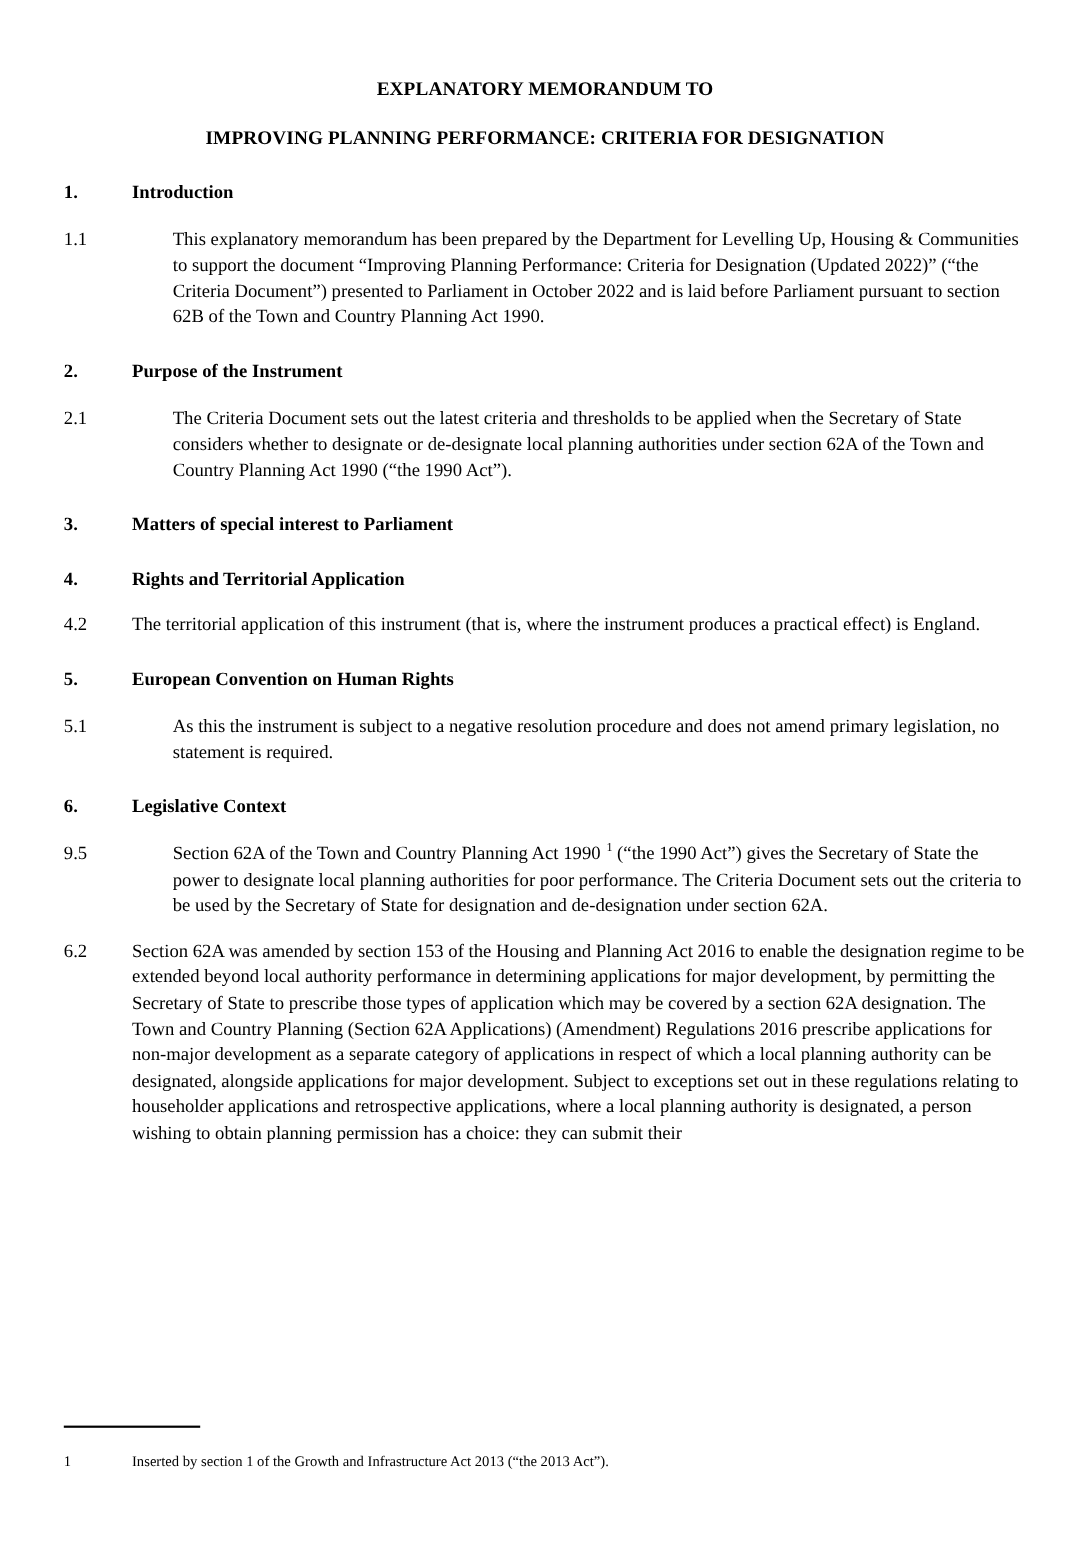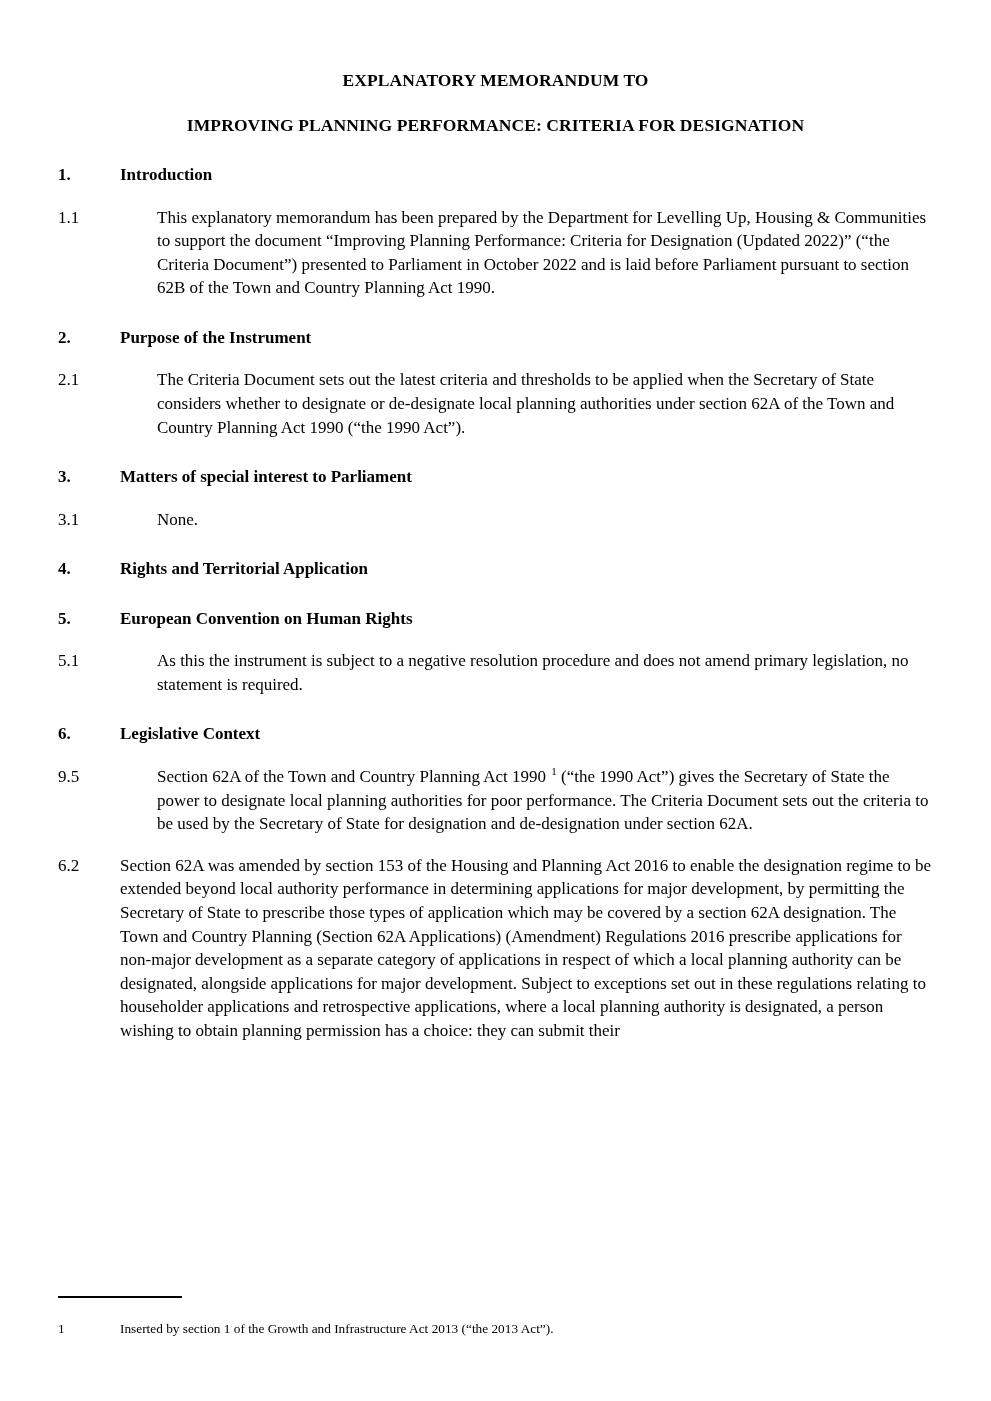--- a/index.html
+++ b/index.html
@@ -147,28 +147,28 @@
     </div>
     <div class="para first-after-heading">
       <span class="num">2.1</span>
       <span class="para-text">The Criteria Document sets out the latest criteria and thresholds to be applied when the Secretary of State considers whether to designate or de-designate local planning authorities under section 62A of the Town and Country Planning Act 1990 (“the 1990 Act”).</span>
     </div>
 
     <div class="section-heading">
       <span class="num">3.</span>
       <span class="heading-text">Matters of special interest to Parliament</span>
     </div>
-    <div class="para first-after-heading">
-      <span class="num">3.1</span>
-      <span class="para-text">None.</span>
-    </div>
 
     <div class="section-heading">
       <span class="num">4.</span>
       <span class="heading-text">Rights and Territorial Application</span>
+    </div>
+    <div class="para">
+      <span class="num">4.2</span>
+      <span class="para-text">The territorial application of this instrument (that is, where the instrument produces a practical effect) is England.</span>
     </div>
 
     <div class="section-heading">
       <span class="num">5.</span>
       <span class="heading-text">European Convention on Human Rights</span>
     </div>
     <div class="para first-after-heading">
       <span class="num">5.1</span>
       <span class="para-text">As this the instrument is subject to a negative resolution procedure and does not amend primary legislation, no statement is required.</span>
     </div>

